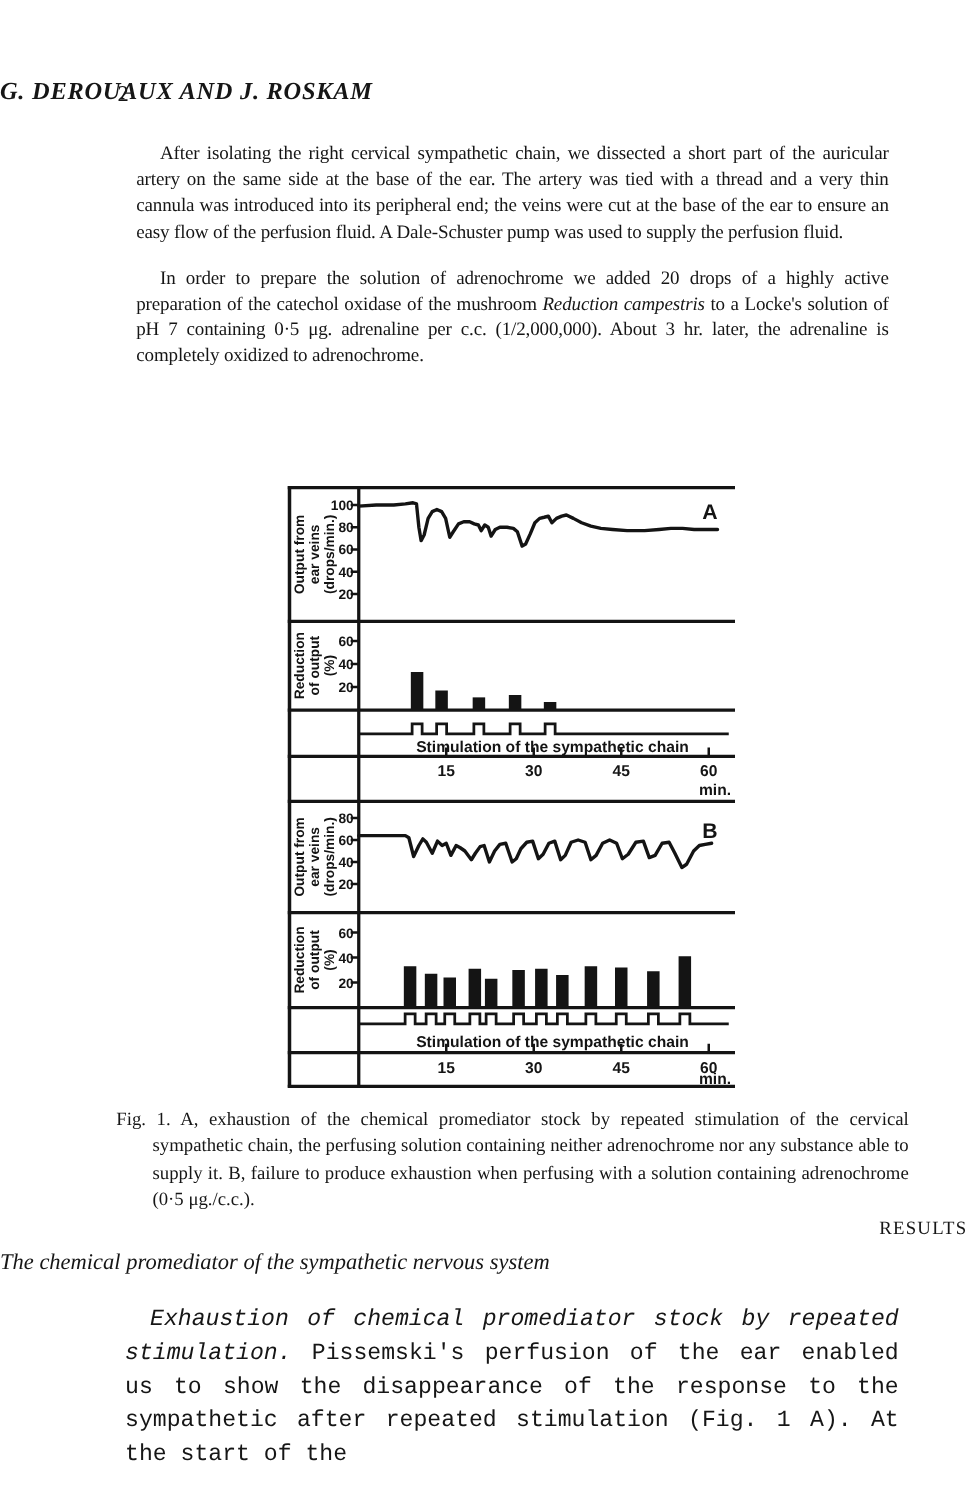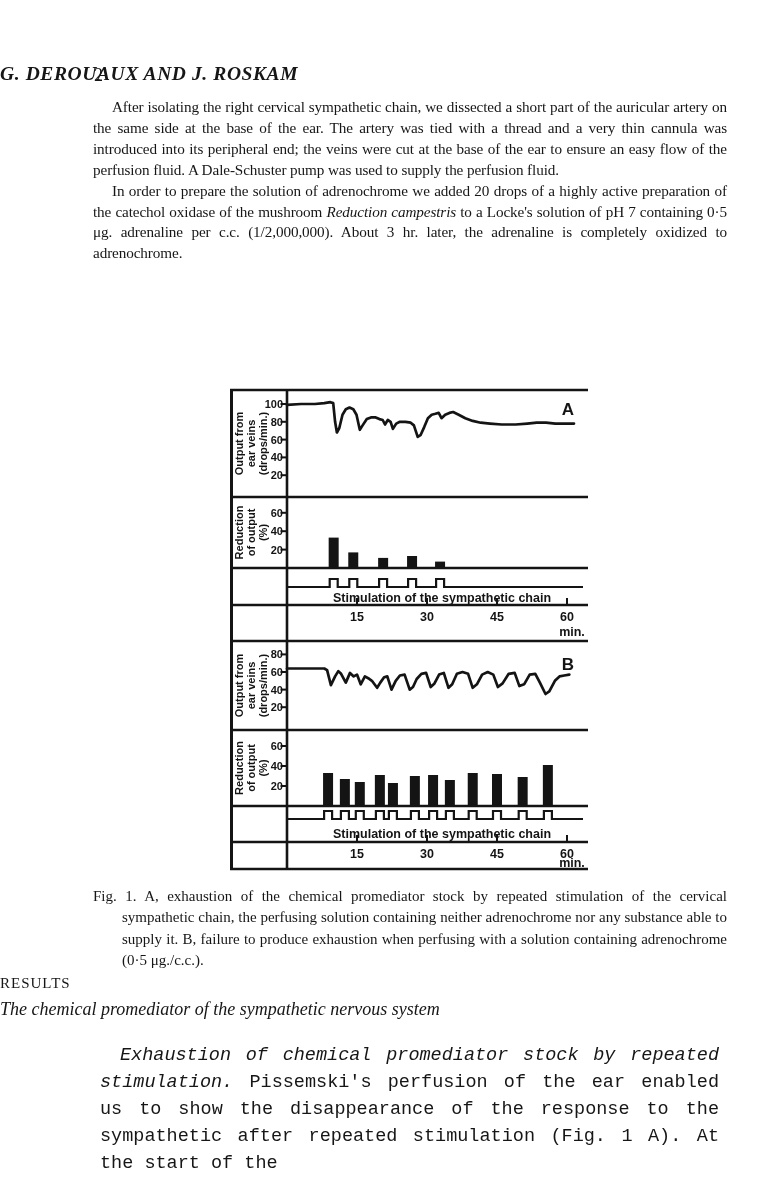--- a/index.html
+++ b/index.html
@@ -13,30 +13,30 @@
   .page-number{left:94px;top:65px;font-size:18px;}
   .running-title{
     left:0;right:0;top:63px;text-align:left;
     font-style:italic;font-weight:bold;font-size:19.5px;letter-spacing:0.6px;
   }
   .intro{
     left:93px;top:97px;width:634px;
     font-size:15.2px;line-height:20.9px;text-align:justify;
     letter-spacing:-0.1px;
   }
-  .intro p{margin:0;text-indent:19px;}
+  .intro p{margin:16px;text-indent:19px;}
   .it{font-style:italic;}
   .figure-wrap{left:230px;top:388px;width:360px;height:484px;}
   .caption{
     left:93px;top:886px;width:634px;
     font-size:15px;line-height:21.4px;text-align:justify;
     padding-left:29px;text-indent:-29px;box-sizing:border-box;
   }
   .results-heading{
-    left:0;right:4px;top:975px;text-align:left;
+    left:0;right:4px;top:975px;text-align:right;
     font-size:15px;letter-spacing:1px;
   }
   .section-heading{
     left:0;right:0;top:999px;
     font-style:italic;font-size:18px;
   }
   .closing{
     left:84px;top:1026px;width:651px;
     font-size:18.5px;line-height:27px;text-align:justify;
   }

